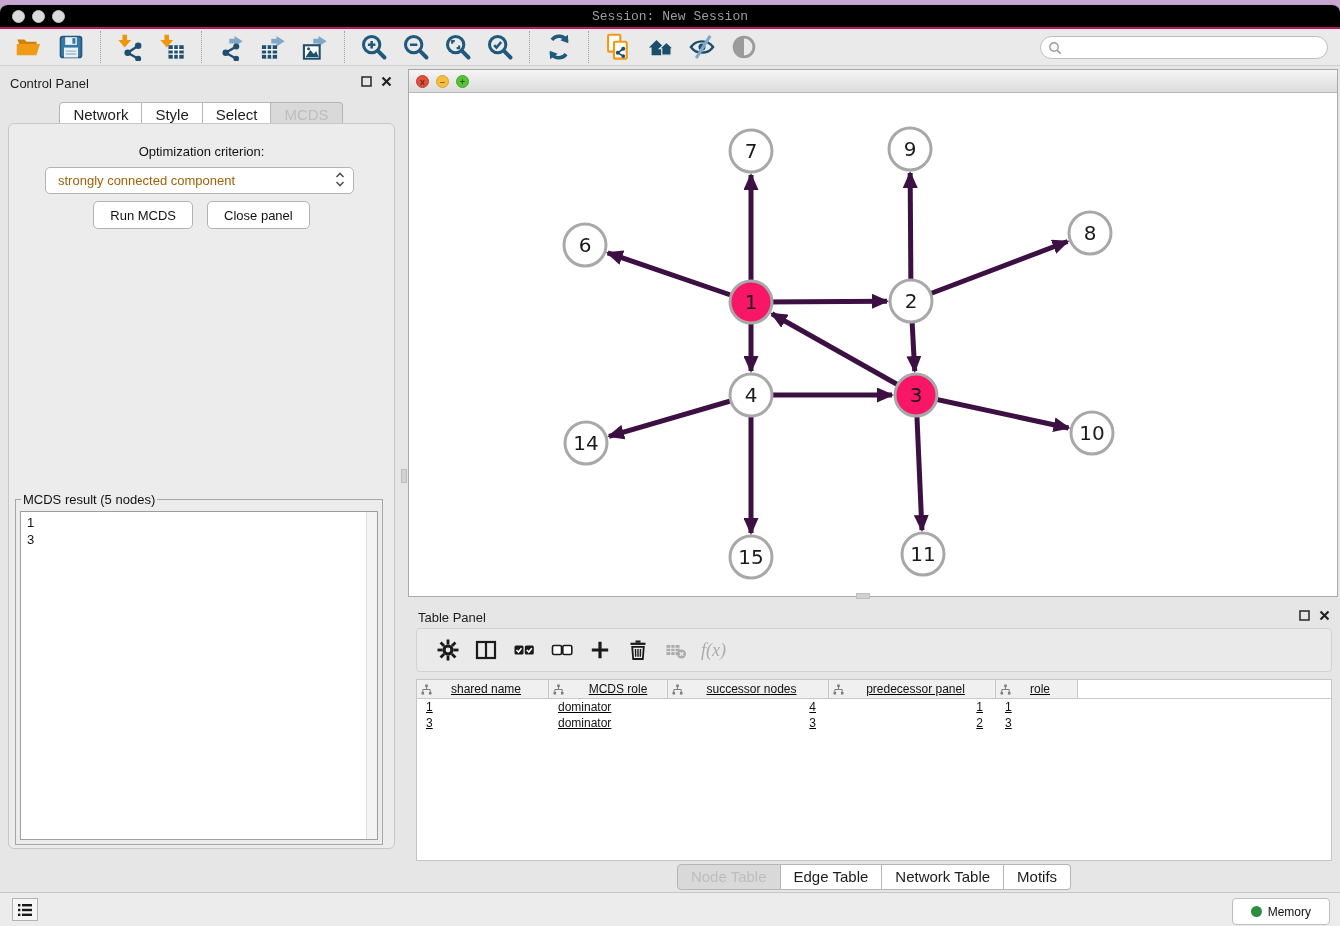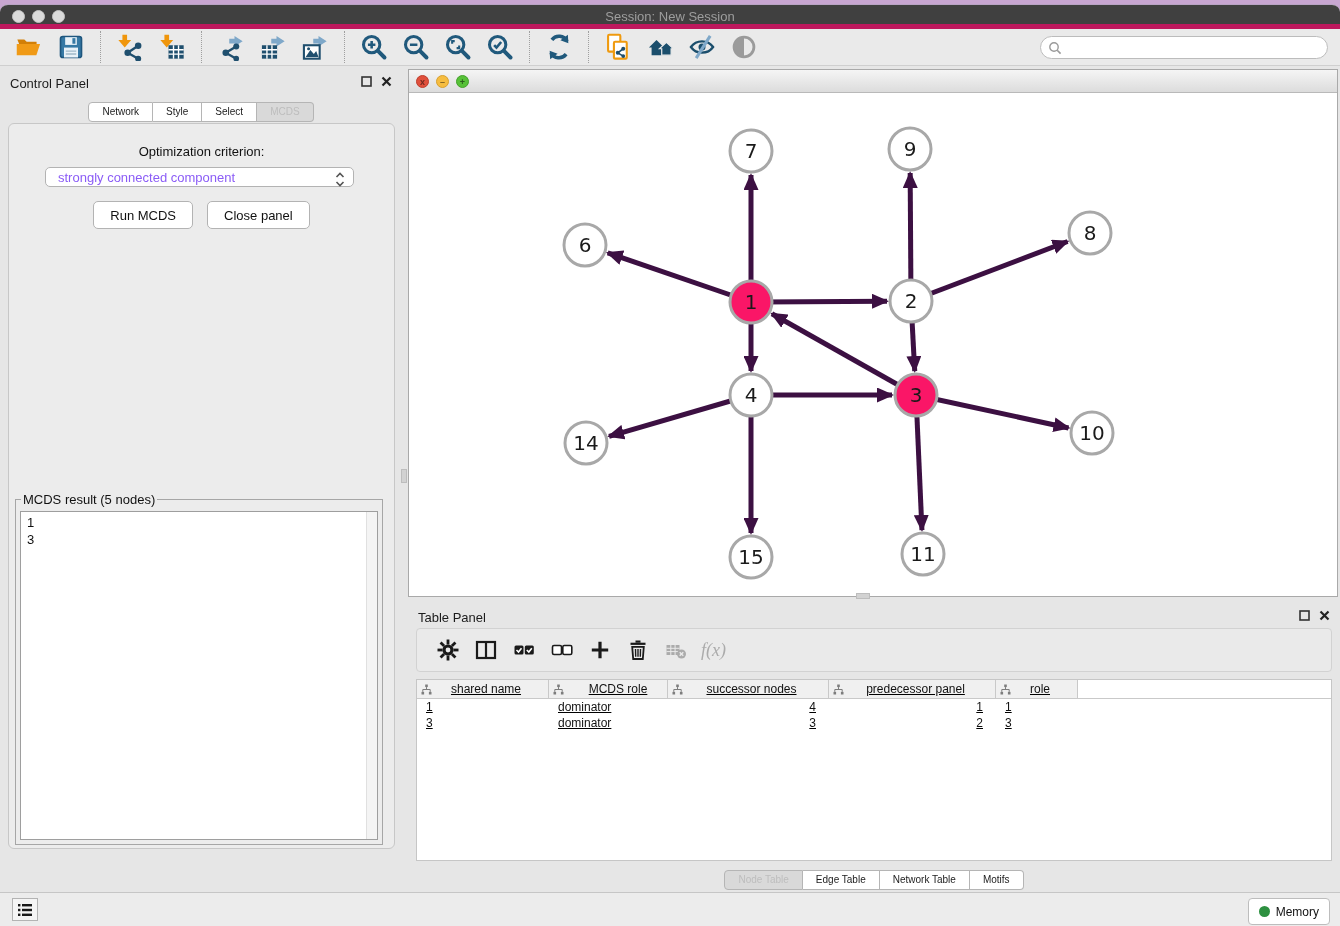--- a/index.html
+++ b/index.html
@@ -4,21 +4,21 @@
 <style>
   * { margin:0; padding:0; box-sizing:border-box; }
   html,body { width:1340px; height:926px; overflow:hidden; }
   body { background:#c8a6d1; font-family:"Liberation Sans", sans-serif; position:relative; }
 
   .window { position:absolute; left:0; top:4px; width:1340px; height:922px;
             background:#e6e6e6; border-radius:8px 8px 0 0; overflow:hidden;
             border-top:1px solid #b9a3c4; }
 
   
-  .titlebar { position:relative; height:24px; background:#404040; border-bottom:5px solid #be185d; }
+  .titlebar { position:relative; height:24px; background:#000000; border-bottom:2px solid #be185d;font-family:Liberation Mono, monospace; }
   .traffic { position:absolute; top:5px; left:12px; display:flex; gap:7px; }
   .tl { width:13px; height:13px; border-radius:50%; background:#dadada; border:1px solid #c3c3c3; }
   .win-title { position:absolute; left:0; right:0; top:4px; text-align:center;
                font-size:13px; color:#9d9d9d; }
 
   
   .toolbar { position:relative; height:37px; background:#eaeaea; border-bottom:1px solid #cfcfcf;
              display:flex; align-items:center; padding-left:8px; }
   .tbi { width:30px; height:30px; display:flex; align-items:center; justify-content:center;
          margin:0 6px; flex:0 0 auto; }
@@ -28,30 +28,30 @@
                       background:#fff; padding-left:26px; font-size:12px; outline:none; }
   .searchwrap svg { position:absolute; left:8px; top:5px; }
 
   
   .control-panel { position:absolute; left:0; top:62px; width:402px; height:824px; background:#e6e6e6; }
   .panel-head { position:relative; height:32px; }
   .panel-title { position:absolute; left:10px; top:9px; font-size:13px; color:#1c1c1c; }
   .panel-btns { position:absolute; right:10px; top:9px; display:flex; gap:9px; align-items:center; }
   .cp-tabs-row { position:absolute; top:35px; left:0; right:0; display:flex; justify-content:center; }
   .tabs-group { display:flex; }
-  .tab { font-size:10px; color:#1c1c1c; background:#fff; border:1px solid #b5b5b5; border-left:none;
+  .tab { font-size:15px; color:#1c1c1c; background:#fff; border:1px solid #b5b5b5; border-left:none;
          padding:3px 13px 4px 13px; cursor:default; }
   .tab:first-child { border-left:1px solid #b5b5b5; border-radius:4px 0 0 4px; }
   .tab:last-child { border-radius:0 4px 4px 0; }
   .tab.selected { background:#d9d9d9; color:#bdbdbd; }
   .cp-inner { position:absolute; left:8px; right:7px; top:56px; bottom:42px;
               background:#ececec; border:1px solid #c7c7c7; border-radius:6px; }
   .opt-label { position:absolute; top:20px; left:0; right:0; text-align:center; font-size:13px; color:#111; }
-  .dropdown { position:absolute; top:43px; left:36px; right:40px; height:20px; background:#fff;
-              border:1px solid #b3b3b3; border-radius:5px; font-size:13px; color:#8b5cf6;
+  .dropdown { position:absolute; top:43px; left:36px; right:40px; height:27px; background:#fff;
+              border:1px solid #b3b3b3; border-radius:5px; font-size:13px; color:#a16207;
               display:flex; align-items:center; padding-left:12px; }
   .dd-stepper { position:absolute; right:7px; top:3px; }
   .btn-row { position:absolute; top:77px; left:0; right:0; display:flex; justify-content:center; gap:14px; }
   .mac-btn { background:#fff; border:1px solid #b3b3b3; border-radius:5px; height:28px;
              font-size:13px; color:#111; padding:0 16px; font-family:"Liberation Sans",sans-serif; }
   .mcds-fieldset { position:absolute; left:6px; right:11px; top:368px; bottom:3px;
                    border:1px solid #a6a6a6; padding:4px; }
   .mcds-fieldset legend { font-size:13px; color:#111; padding:0 2px; margin-left:1px; }
   .result-box { position:relative; width:100%; height:100%; background:#fff; border:1px solid #9e9e9e; overflow:hidden; }
   .result-box pre { font-family:"Liberation Sans",sans-serif; font-size:13px; color:#111;
@@ -92,21 +92,21 @@
   .td.l { text-align:left; padding-left:9px; }
   .td.r { text-align:right; padding-right:13px; }
   .tp-tabs-row { position:absolute; bottom:7px; left:0; right:0; display:flex; justify-content:center; }
 
   
   .statusbar { position:absolute; left:0; bottom:0; width:100%; height:34px; background:#ececec;
                border-top:1px solid #c6c6c6; }
   .list-btn { position:absolute; left:12px; top:5px; width:26px; height:23px; background:#f5f5f5;
               border:1px solid #b3b3b3; display:flex; align-items:center; justify-content:center; }
   .memory-btn { position:absolute; right:10px; top:5px; height:27px; background:#fff; border:1px solid #bdbdbd;
-                border-radius:4px; display:flex; align-items:center; gap:6px; padding:0 10px; font-size:12px; color:#111; }
+                border-radius:4px; display:flex; align-items:center; gap:6px; padding:0 18px; font-size:12px; color:#111; }
   .mem-dot { width:11px; height:11px; border-radius:50%; background:#2d9040; }
 </style>
 </head>
 <body>
 
 <div class="window">
 
   <div class="titlebar">
     <div class="traffic">
       <div class="tl"></div>

